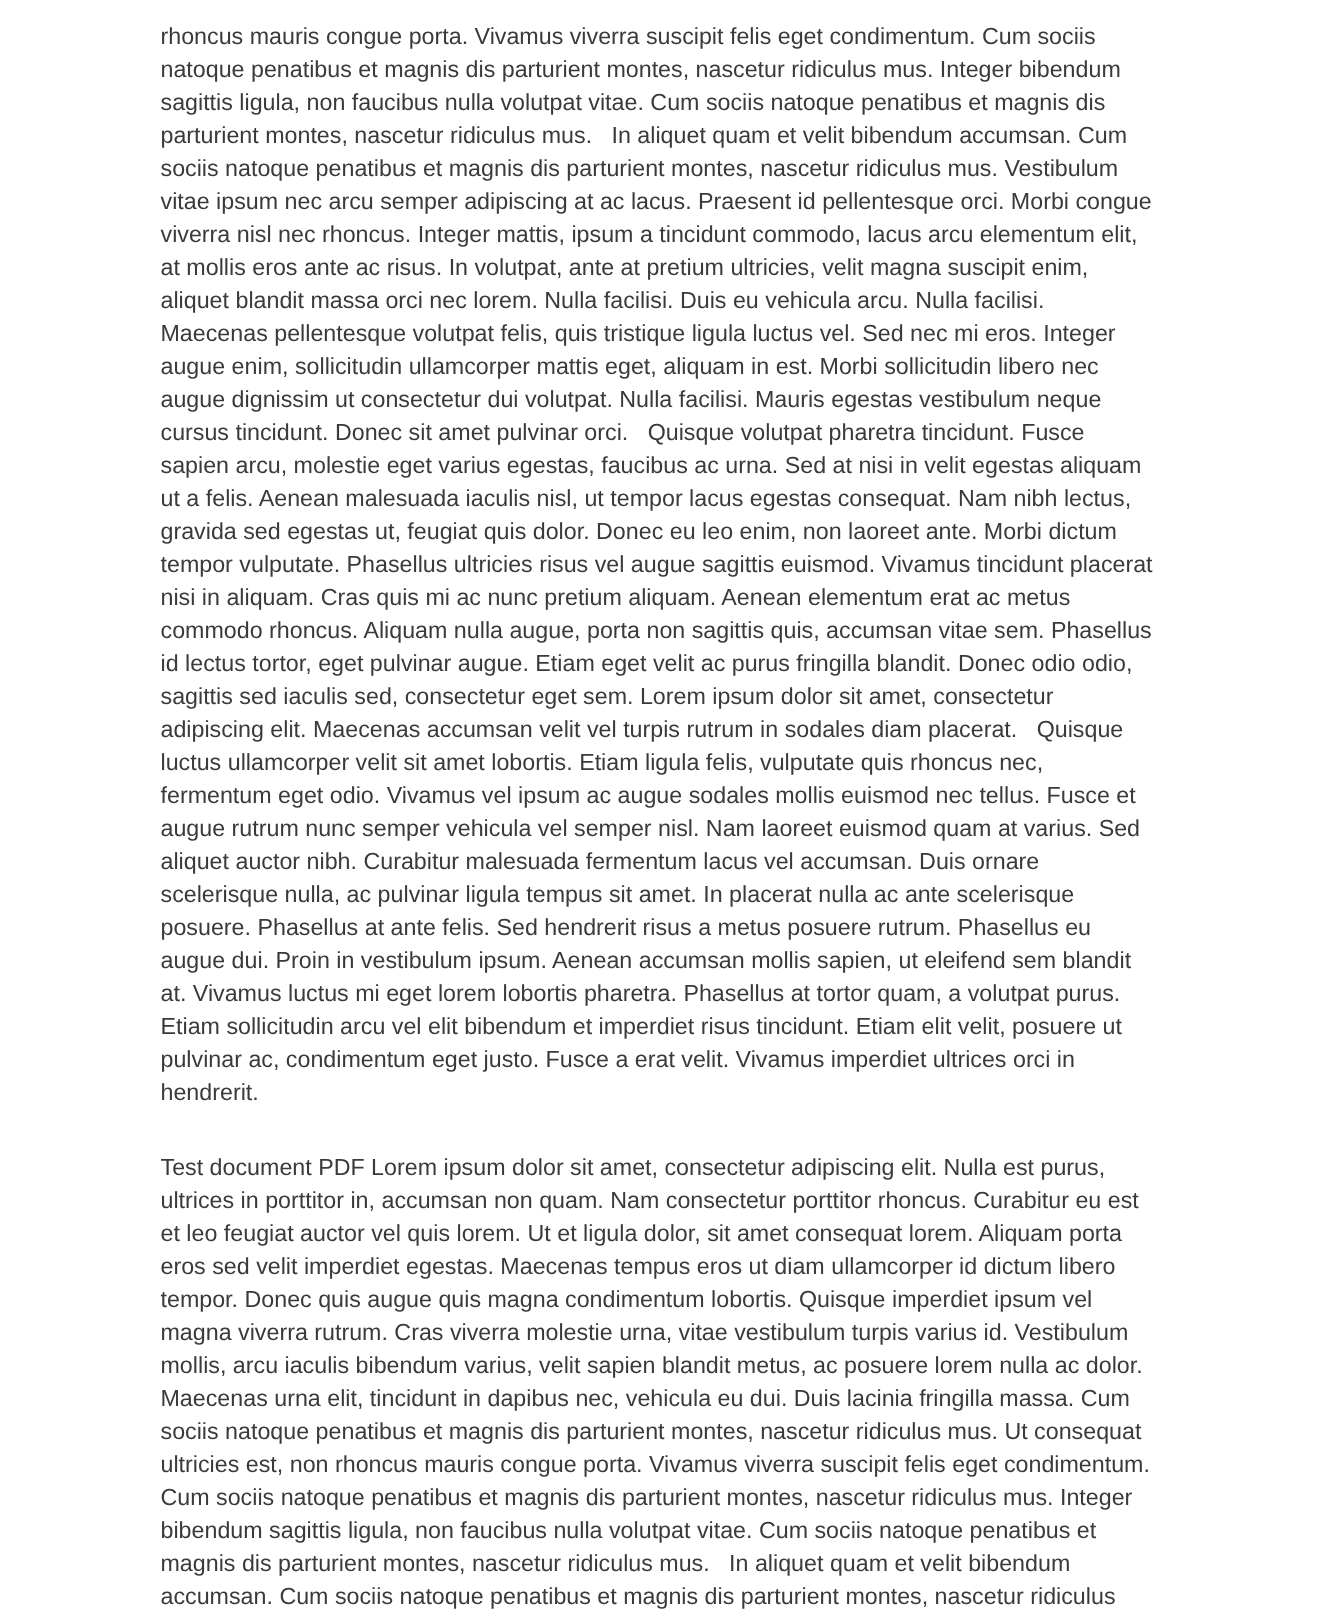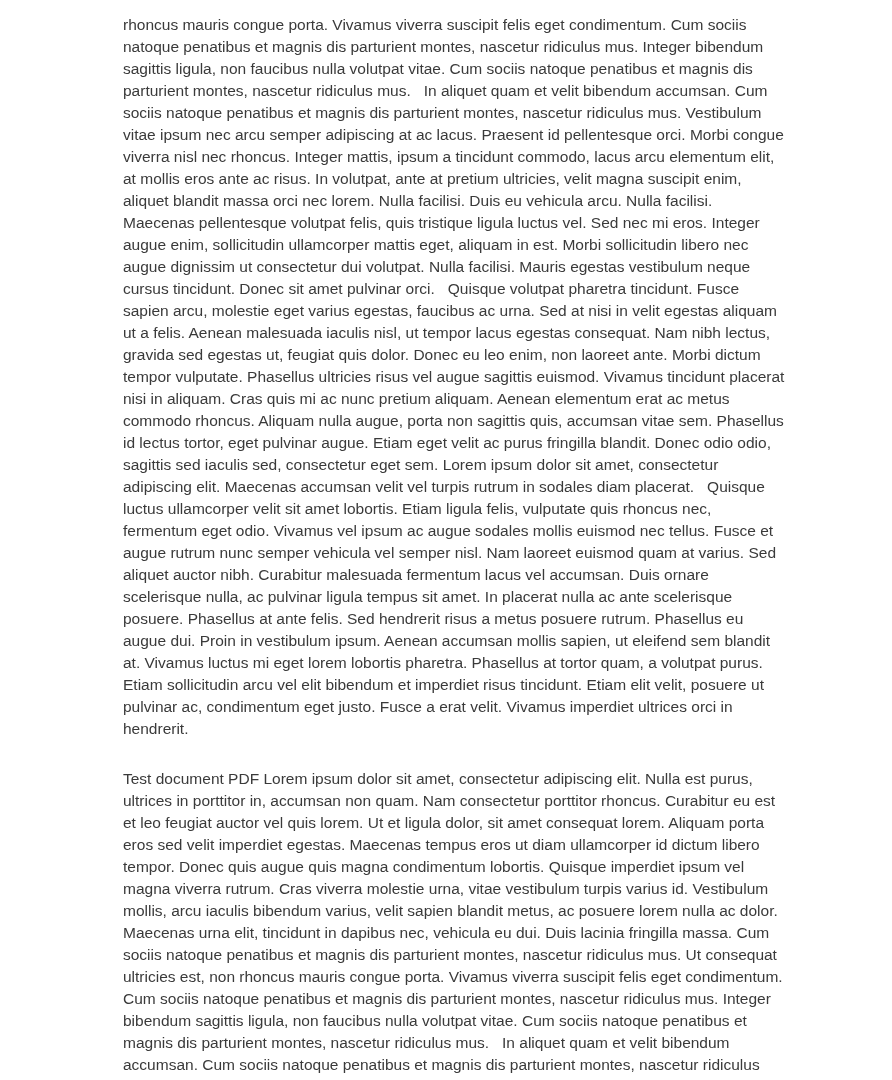--- a/index.html
+++ b/index.html
@@ -8,21 +8,20 @@
     background: #ffffff;
   }
   .page {
     position: relative;
     width: 876px;
     height: 1080px;
     background: #ffffff;
     overflow: hidden;
     box-sizing: border-box;
     padding: 14px 105px 0 107px;
-    margin-left: 16px;
   }
   .doc-text {
     font-family: "Liberation Sans", "DejaVu Sans", sans-serif;
     font-size: 15.5px;
     line-height: 22px;
     color: #3a3a3a;
     text-align: left;
   }
   .doc-text p {
     margin: 0 0 28px 0;

